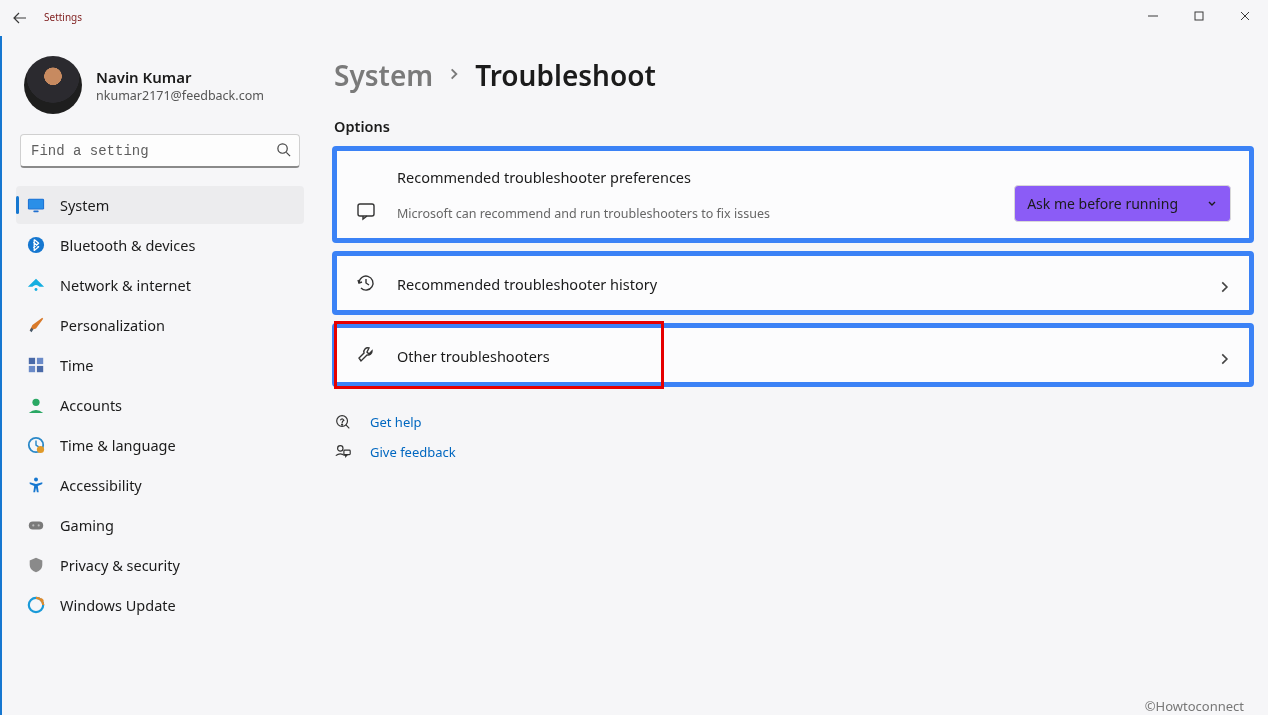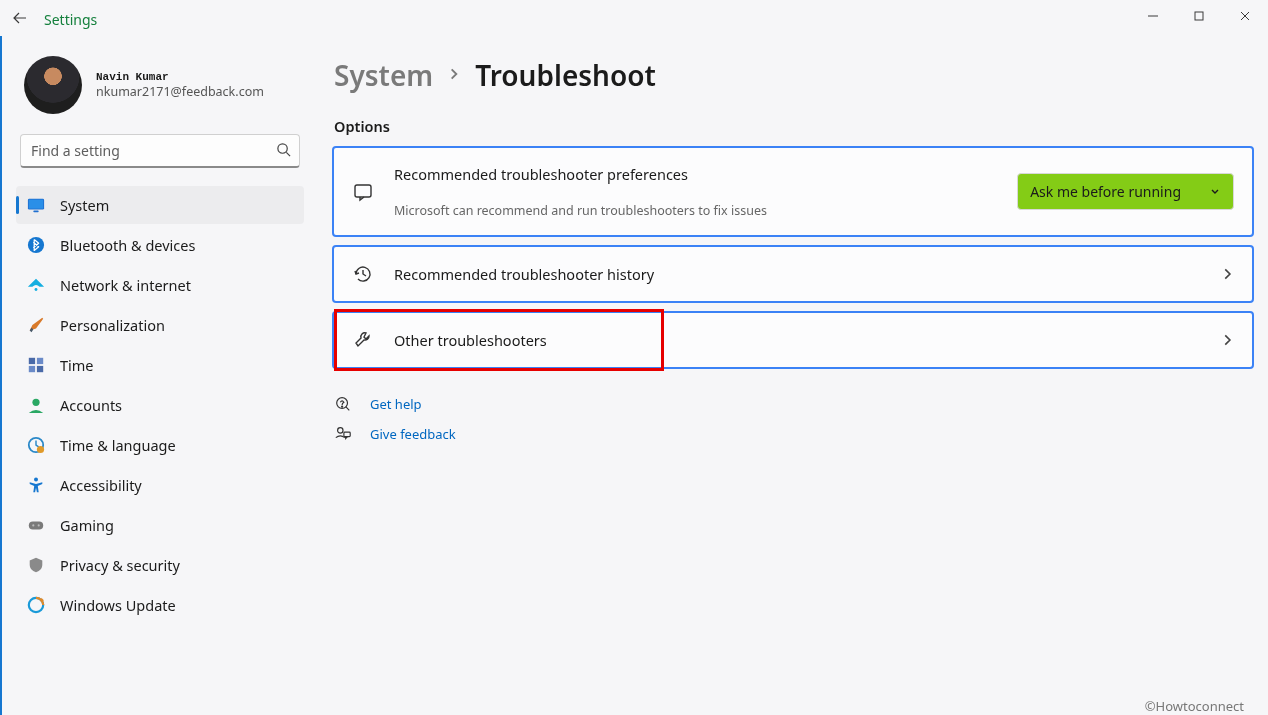--- a/index.html
+++ b/index.html
@@ -1,40 +1,40 @@
 <!DOCTYPE html>
 <html><head>
 <meta charset="utf-8">
 <style>
   * { box-sizing: border-box; margin: 0; padding: 0; font-family: "Segoe UI", "Segoe UI Variable", system-ui, sans-serif; }
   html, body { width: 1268px; height: 715px; background: #f6f6f8; overflow: hidden; color: #1b1b1b; }
   .titlebar { height: 36px; display: flex; align-items: flex-start; }
   .titlebar .back { width: 40px; display: flex; align-items: center; justify-content: center; height: 36px; color: #3a3a3a; }
-  .titlebar .title { font-size: 14px; color: #15803d; padding-top: 10px; padding-left: 4px; }
+  .titlebar .title { font-size: 10px; color: #7f1d1d; padding-top: 10px; padding-left: 4px; }
   .winbtns { margin-left: auto; display: flex; }
   .winbtn { width: 46px; height: 32px; display: flex; align-items: center; justify-content: center; color: #3a3a3a; }
   .winbtn svg { width: 12px; height: 12px; }
   .app { display: flex; height: calc(715px - 36px); border-left: 2px solid #1677d0; }
 
   .sidebar { width: 316px; padding: 14px 14px 0 14px; }
   .profile { display: flex; align-items: center; gap: 14px; padding: 6px 8px 20px 8px; }
   .avatar {
     width: 58px; height: 58px; border-radius: 50%;
     background: radial-gradient(circle at 50% 35%, #c78a60 0 18%, #2b2a2f 19% 55%, #1e1e1e 56% 100%);
   }
-  .profile .name { font-size: 11px; font-weight: 600; font-family: Liberation Mono, monospace; }
+  .profile .name { font-size: 15px; font-weight: 600; }
   .profile .email { font-size: 12.5px; color: #555; }
 
   .search {
     display: flex; align-items: center;
     border: 1px solid #d0d0d0; border-bottom: 2px solid #8a8a8a;
     background: #fdfdfd; border-radius: 4px; height: 34px; padding: 0 8px 0 10px;
     margin: 0 4px 18px 4px;
   }
-  .search input { flex: 1; border: none; outline: none; background: transparent; font-size: 14px; color: #333; }
+  .search input { flex: 1; border: none; outline: none; background: transparent; font-size: 14px; color: #333; font-family: Liberation Mono, monospace; }
   .search input::placeholder { color: #5e5e5e; }
   .search .sicon { color: #444; }
 
   .nav { display: flex; flex-direction: column; gap: 2px; }
   .nav-item {
     display: flex; align-items: center; gap: 14px;
     height: 38px; padding: 0 10px; border-radius: 4px;
     font-size: 14.5px; color: #1b1b1b; position: relative;
   }
   .nav-item.active { background: #ececee; }
@@ -47,32 +47,32 @@
 
   .main { flex: 1; padding: 20px 14px 0 14px; position: relative; }
   .breadcrumb { display: flex; align-items: center; gap: 14px; margin-bottom: 22px; padding-left: 2px; }
   .bc-parent { font-size: 28px; font-weight: 600; color: #7a7a7a; }
   .bc-sep { color: #7a7a7a; }
   .bc-current { font-size: 28px; font-weight: 600; color: #1b1b1b; }
 
   .section-title { font-size: 14.5px; font-weight: 600; margin: 0 0 10px 2px; color: #1b1b1b; }
 
   .card {
-    background: #fcfcfd; border: 2px solid #3b82f6; border-radius: 4px;
-    margin-bottom: 8px; display: flex; align-items: center;
+    background: #fcfcfd; border: 5px solid #3b82f6; border-radius: 4px;
+    margin-bottom: 8px; display: flex; align-items: flex-end;
     padding: 16px 18px; gap: 20px;
   }
   .card .cicon { width: 22px; height: 22px; color: #333; display:flex; align-items:center; justify-content:center; }
   .card .cicon svg { width: 22px; height: 22px; }
   .card .ctext { flex: 1; }
   .card .ct-title { font-size: 14.5px; color: #1b1b1b; }
   .card .ct-sub { font-size: 12.5px; color: #666; margin-top: 18px; }
   .card .cright { color: #444; display:flex; align-items:center; }
   .dropdown {
-    border: 1px solid #d8d8d8; background: #84cc16; border-radius: 4px;
+    border: 1px solid #d8d8d8; background: #8b5cf6; border-radius: 4px;
     padding: 8px 12px; display: flex; align-items: center; gap: 28px;
     font-size: 14px; color: #1b1b1b;
   }
 
   .links { margin-top: 26px; display: flex; flex-direction: column; gap: 12px; padding-left: 2px; }
   .linkrow { display: flex; align-items: center; gap: 18px; }
   .linkrow .licon { width: 18px; height: 18px; color: #333; }
   .linkrow a { color: #0067c0; text-decoration: none; font-size: 13px; }
 
   .watermark { position: absolute; right: 24px; bottom: 0; color: #777; font-size: 13px; }

